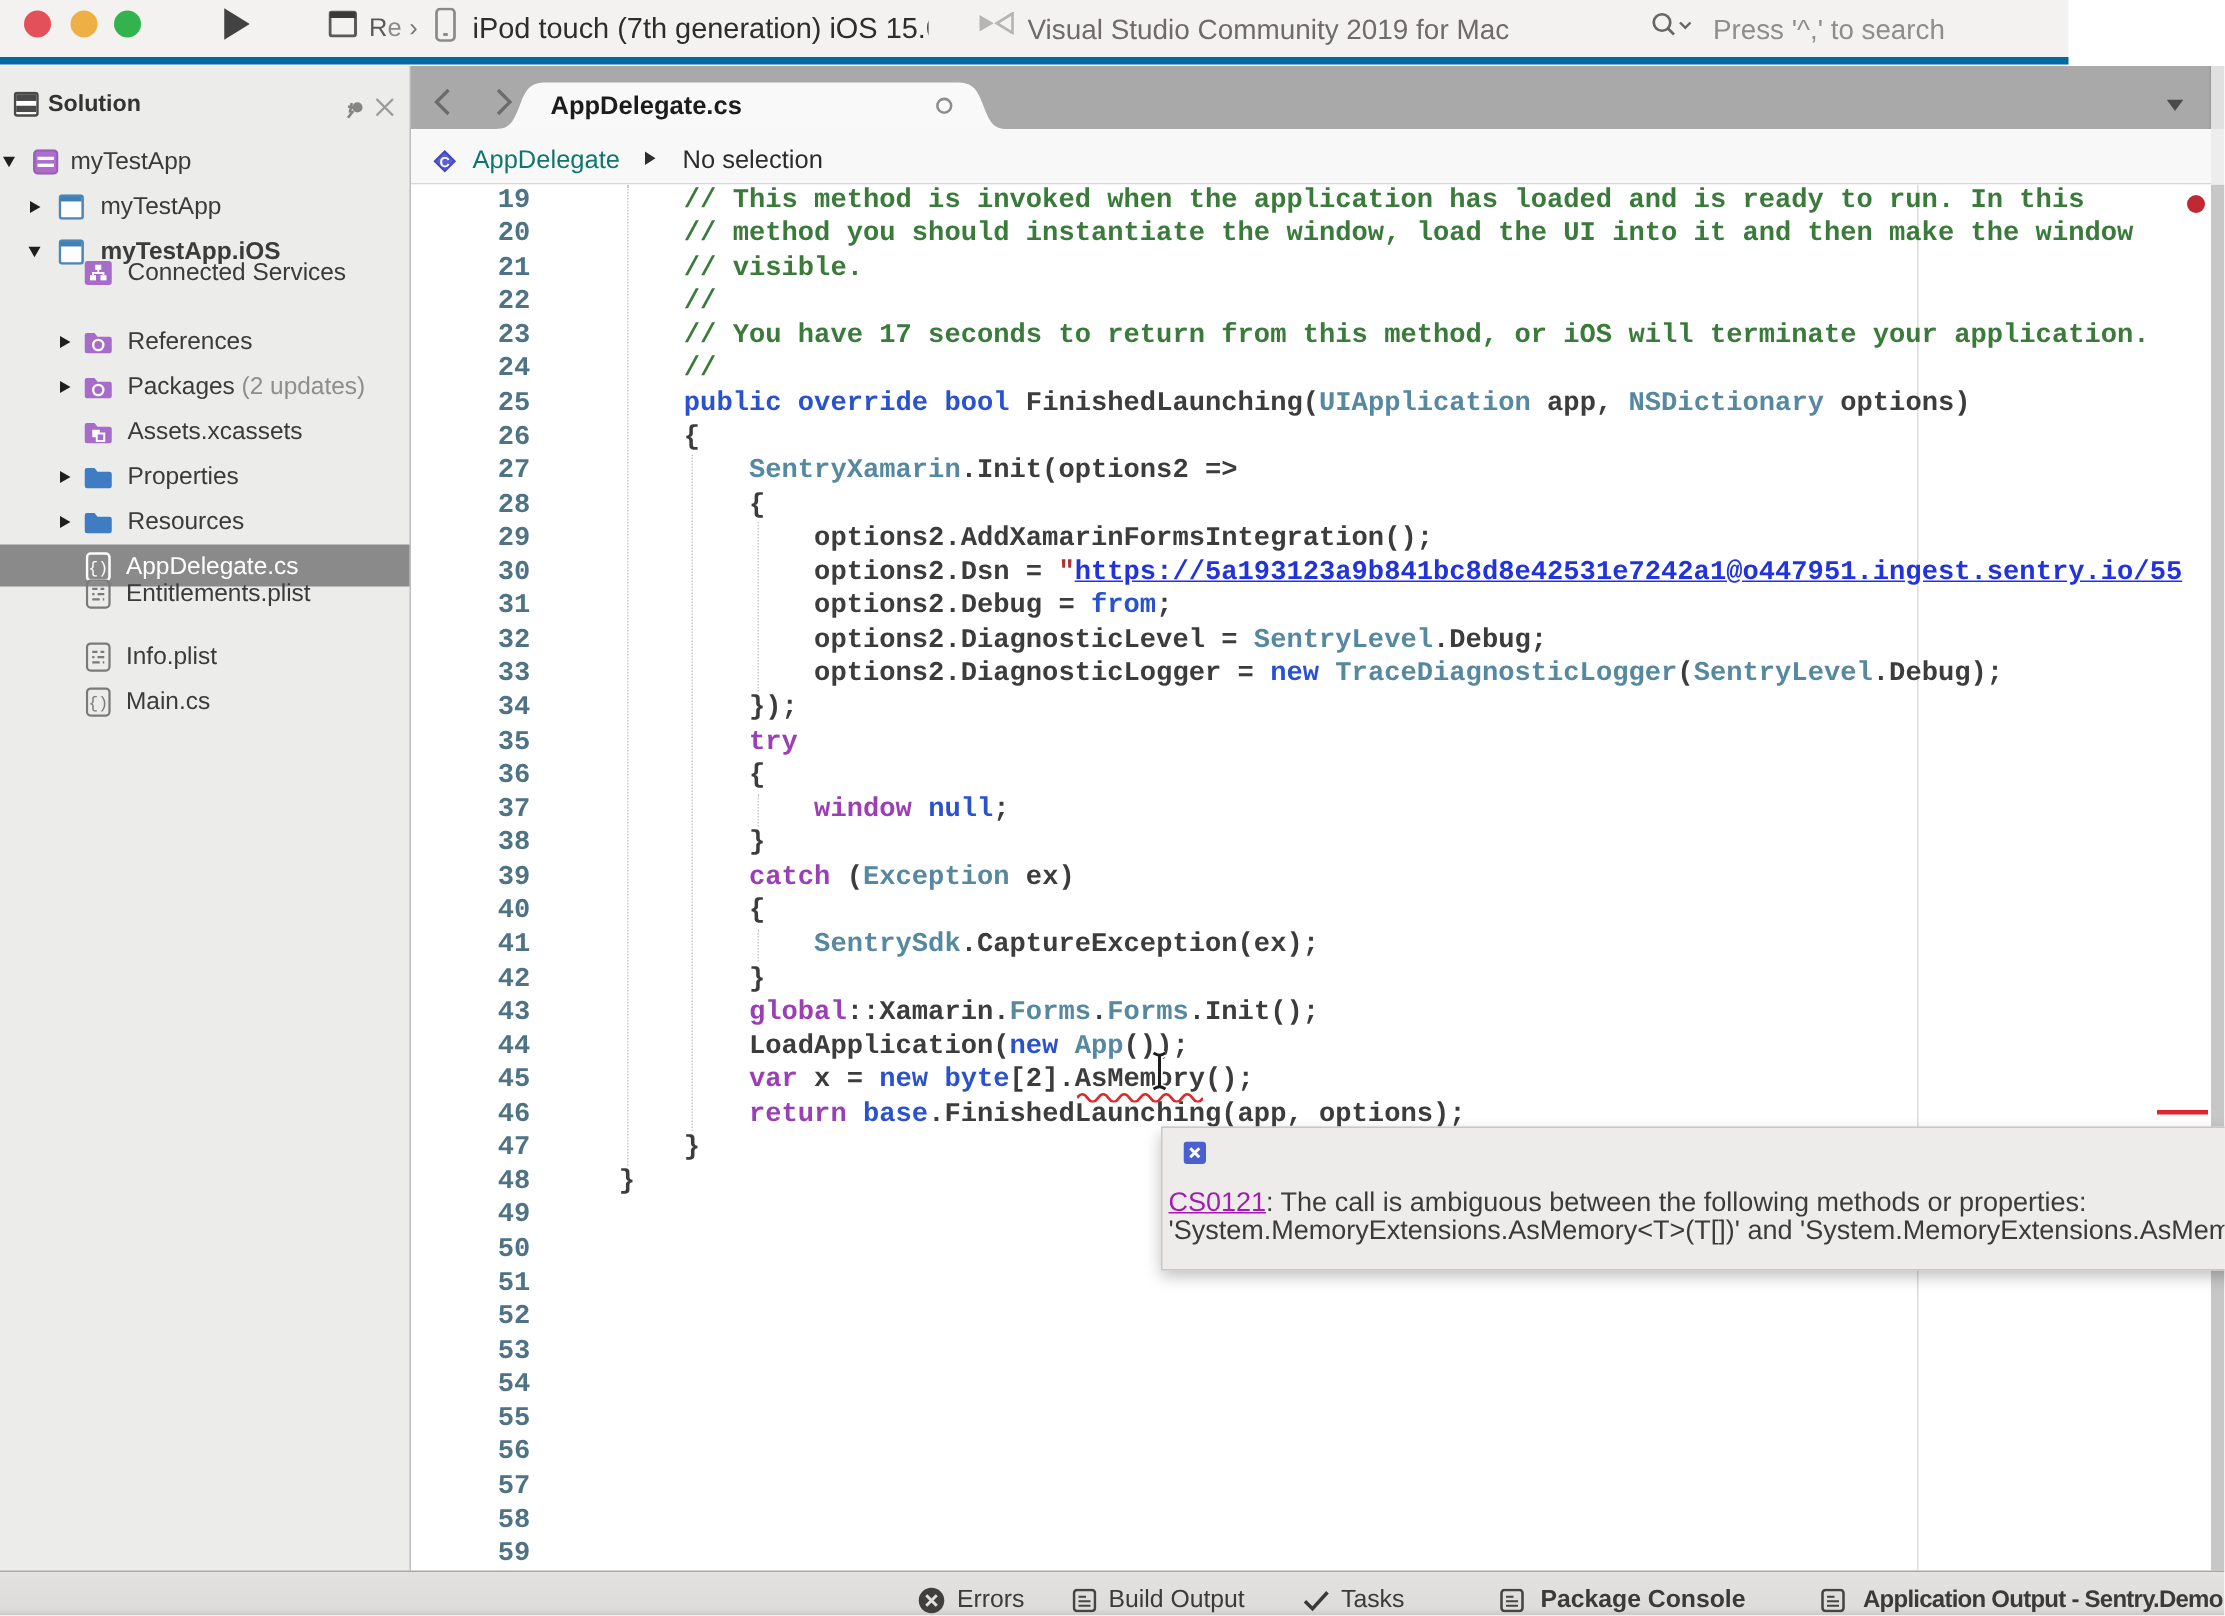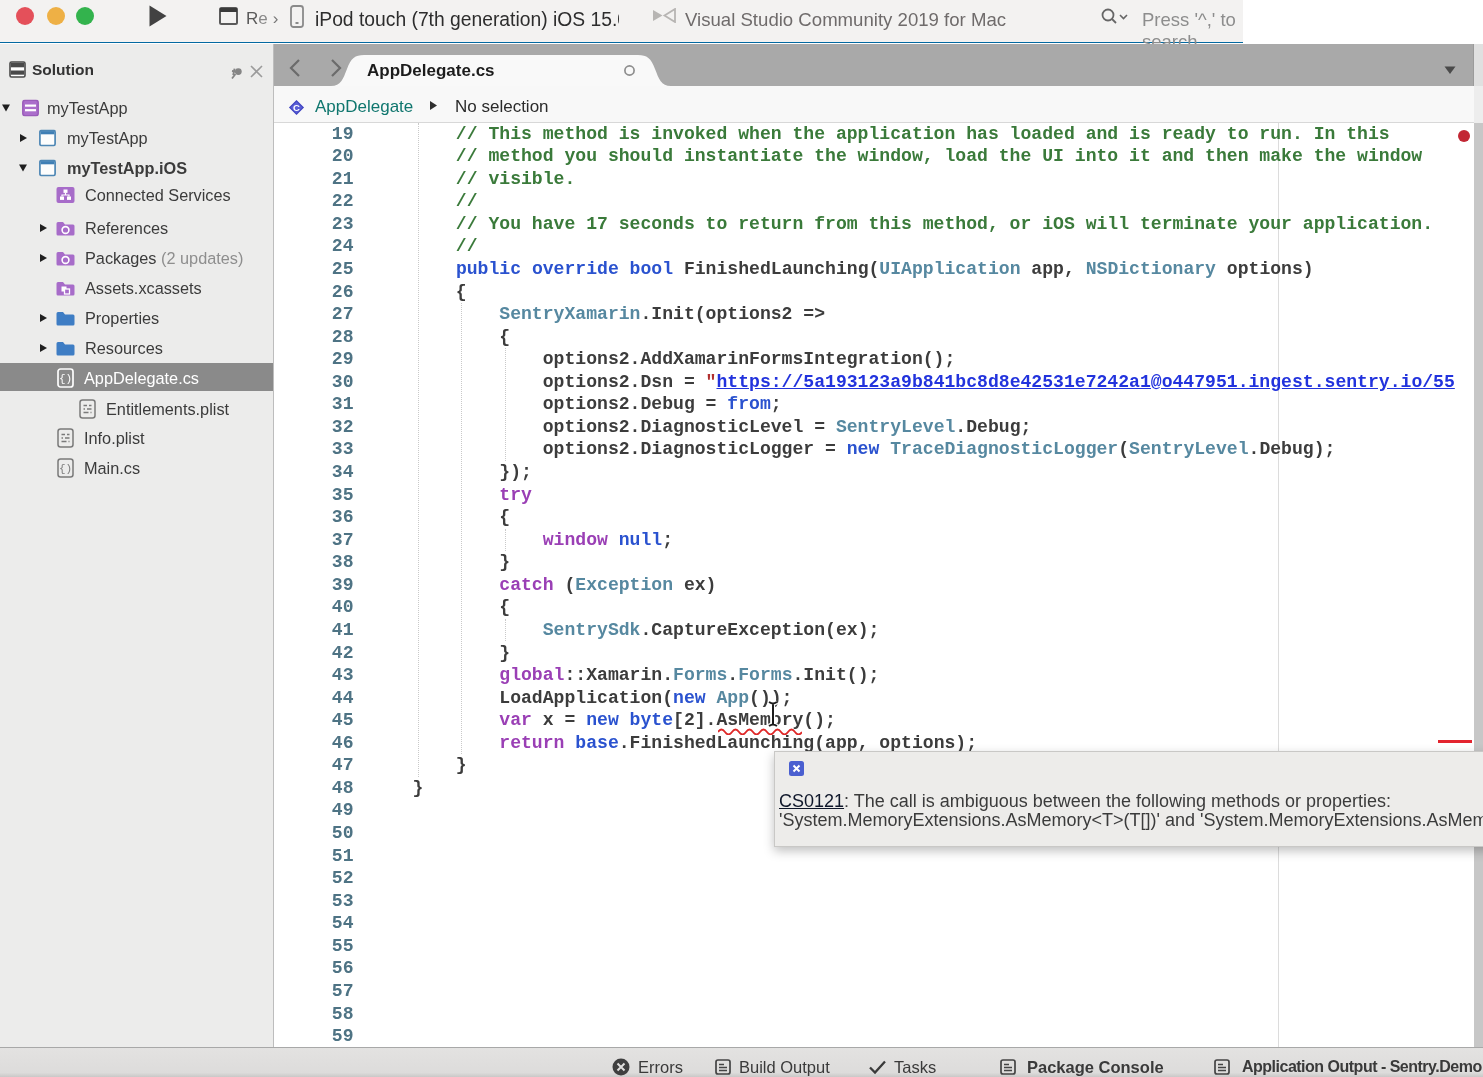--- a/index.html
+++ b/index.html
@@ -1,20 +1,20 @@
 <!DOCTYPE html>
 <html><head>
 <meta charset="utf-8">
 <style>
 * { margin:0; padding:0; box-sizing:border-box; }
 html,body { width:1483px; height:1077px; overflow:hidden; }
 body { position:relative; background:#fff; font-family:"Liberation Sans", sans-serif; }
 .abs { position:absolute; }
 
-#titlebar { position:absolute; left:0; top:0; width:1243px; height:43px; background:#f3f2f1; border-bottom:1px solid #0369a1; }
+#titlebar { position:absolute; left:0; top:0; width:1379px; height:43px; background:#f3f2f1; border-bottom:5px solid #0369a1; }
 .light { position:absolute; top:6.5px; width:18px; height:18px; border-radius:50%; }
 
 #tabbar { position:absolute; left:274px; top:44px; width:1200px; height:42px; background:#a9a9a9; border-right:1px solid #9b9b9b; }
 
 #crumb { position:absolute; left:274px; top:86px; width:1200px; height:37px; background:#f8f8f8; border-bottom:1px solid #d8d8d8; }
 
 #sidebar { position:absolute; left:0; top:44px; width:274px; height:1003px; background:#ececeb; border-right:1px solid #bdbdbd; }
 .trow { position:absolute; left:0; width:273px; height:30px; font-size:16.3px; color:#3b3b3b; }
 .trow span.lbl { position:absolute; top:50%; transform:translateY(-50%); white-space:nowrap; }
 .exp { position:absolute; top:50%; transform:translateY(-50%); width:0; height:0; }
@@ -115,21 +115,21 @@
     <span class="lbl" style="left:67px;">myTestApp</span>
   </div>
   <div class="trow" style="top:60px;">
     <span class="exp down" style="left:19px;"></span>
     <svg class="ticon" style="left:39px;" width="17" height="17">
         <rect x="0.9" y="0.9" width="15.2" height="15.2" rx="1.5" fill="#fdfdfd" stroke="#4e87b5" stroke-width="1.7"></rect>
         <rect x="1.6" y="1.6" width="13.8" height="3.2" fill="#3f7fb5"></rect>
       </svg>
     <span class="lbl" style="left:67px; font-weight:bold;">myTestApp.iOS</span>
   </div>
-  <div class="trow" style="top:87px;">
+  <div class="trow" style="top:74px;">
     <svg class="ticon" style="left:56px;" width="19" height="17">
         <rect x="0.5" y="0.5" width="18" height="16" rx="2" fill="#a76cc9"></rect>
         <rect x="7.5" y="3" width="4" height="3.4" fill="#fff"></rect>
         <rect x="4" y="10" width="4" height="3.4" fill="#fff"></rect>
         <rect x="11" y="10" width="4" height="3.4" fill="#fff"></rect>
         <path d="M9.5,6.5 L9.5,8.5 M6,10 L6,8.5 L13,8.5 L13,10" stroke="#fff" stroke-width="1.2" fill="none"></path>
       </svg>
     <span class="lbl" style="left:85px;">Connected Services</span>
   </div>
   <div class="trow" style="top:120px;">
@@ -170,21 +170,21 @@
       </svg>
     <span class="lbl" style="left:85px;">Resources</span>
   </div>
   <div class="trow" style="top:270px;">
     <svg class="ticon" style="left:57px;" width="17" height="20">
         <rect x="1" y="1" width="15" height="18" rx="2.5" fill="none" stroke="#fdfdfd" stroke-width="1.7"></rect>
         <text x="8.5" y="14" font-size="11" fill="#fdfdfd" text-anchor="middle" font-family="Liberation Mono">{)</text>
       </svg>
     <span class="lbl" style="left:84px; color:#fff;">AppDelegate.cs</span>
   </div>
-  <div class="trow" style="top:301px;margin-left:22px;">
+  <div class="trow" style="top:288px;">
     <svg class="ticon" style="left:57px;" width="17" height="20">
         <rect x="1" y="1" width="15" height="18" rx="2.5" fill="none" stroke="#7a7a7a" stroke-width="1.5"></rect>
         <path d="M4.5,6.5 L8,6.5 M10,6.5 L12.5,6.5 M4.5,10 L6,10 M8,10 L12.5,10 M4.5,13.5 L9.5,13.5 M11.5,13.5 L12.5,13.5" stroke="#7a7a7a" stroke-width="1.5"></path>
       </svg>
     <span class="lbl" style="left:84px;">Entitlements.plist</span>
   </div>
   <div class="trow" style="top:330px;">
     <svg class="ticon" style="left:57px;" width="17" height="20">
         <rect x="1" y="1" width="15" height="18" rx="2.5" fill="none" stroke="#7a7a7a" stroke-width="1.5"></rect>
         <path d="M4.5,6.5 L8,6.5 M10,6.5 L12.5,6.5 M4.5,10 L6,10 M8,10 L12.5,10 M4.5,13.5 L9.5,13.5 M11.5,13.5 L12.5,13.5" stroke="#7a7a7a" stroke-width="1.5"></path>
@@ -333,21 +333,21 @@
  <path d="M3,2 Q5.5,3.5 7,3.5 Q8.5,3.5 11,2 M7,3.5 L7,24.5 M3,26 Q5.5,24.5 7,24.5 Q8.5,24.5 11,26" fill="none" stroke="#ffffff" stroke-width="4.5"></path>
  <path d="M3,2 Q5.5,3.5 7,3.5 Q8.5,3.5 11,2 M7,3.5 L7,24.5 M3,26 Q5.5,24.5 7,24.5 Q8.5,24.5 11,26" fill="none" stroke="#1c1c1c" stroke-width="2"></path>
 </svg>
 
 
 <div id="tooltip">
   <svg class="abs" style="left:14px; top:9px;" width="15" height="15">
         <rect width="15" height="15" rx="2.5" fill="#4a5fd0"></rect>
         <path d="M4.5,4.5 L10.5,10.5 M10.5,4.5 L4.5,10.5" stroke="#fff" stroke-width="2"></path>
       </svg>
-  <div class="abs" style="left:4px; top:40px; width:770px; line-height:18.8px; white-space:nowrap;"><span style="color:#0f172a; text-decoration:underline;">CS0121</span>: The call is ambiguous between the following methods or properties: <br>'System.MemoryExtensions.AsMemory&lt;T&gt;(T[])' and 'System.MemoryExtensions.AsMemory&lt;T&gt;(T[], int)'</div>
+  <div class="abs" style="left:4px; top:40px; width:770px; line-height:18.8px; white-space:nowrap;"><span style="color:#a21caf; text-decoration:underline;">CS0121</span>: The call is ambiguous between the following methods or properties: <br>'System.MemoryExtensions.AsMemory&lt;T&gt;(T[])' and 'System.MemoryExtensions.AsMemory&lt;T&gt;(T[], int)'</div>
 </div>
 
 
 <div id="statusbar">
   <svg class="sbitem" style="left:612px;" width="18" height="18">
         <circle cx="9" cy="9" r="8.5" fill="#3f3f3f"></circle>
         <path d="M5.5,5.5 L12.5,12.5 M12.5,5.5 L5.5,12.5" stroke="#e0dfde" stroke-width="2"></path>
       </svg>
   <span class="sbitem" style="left:638px;">Errors</span>
   <svg class="sbitem" style="left:715px;" width="16" height="16">

